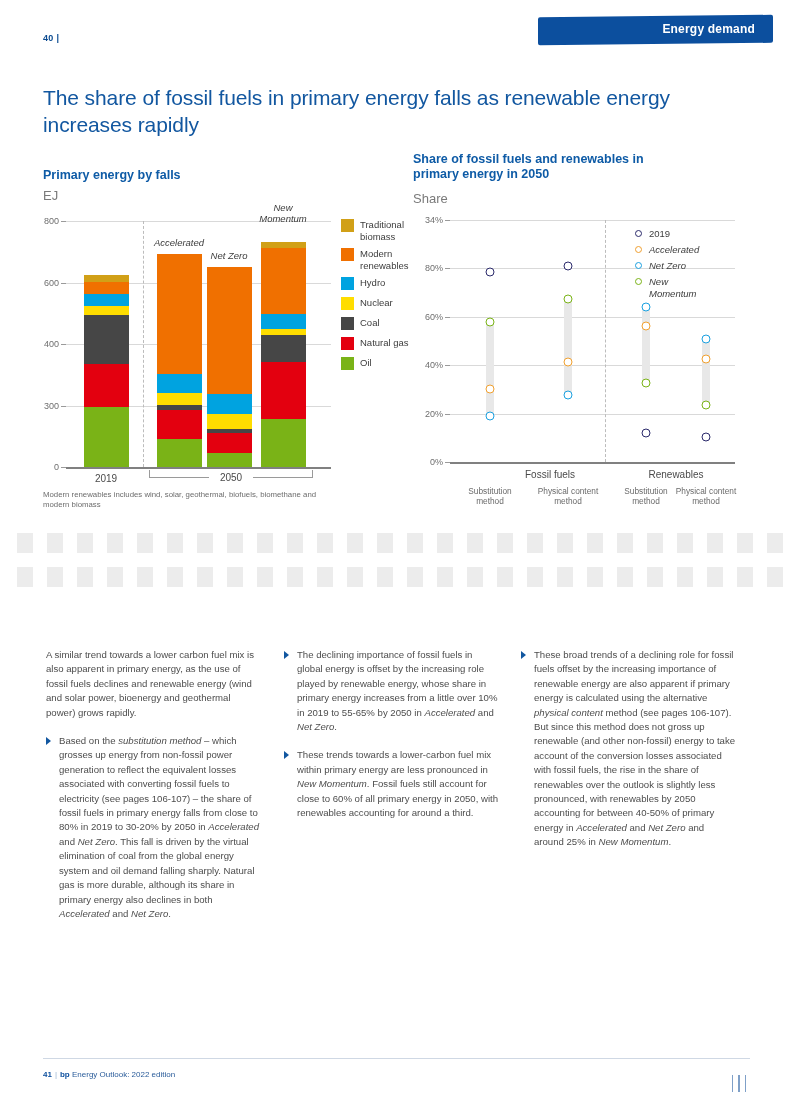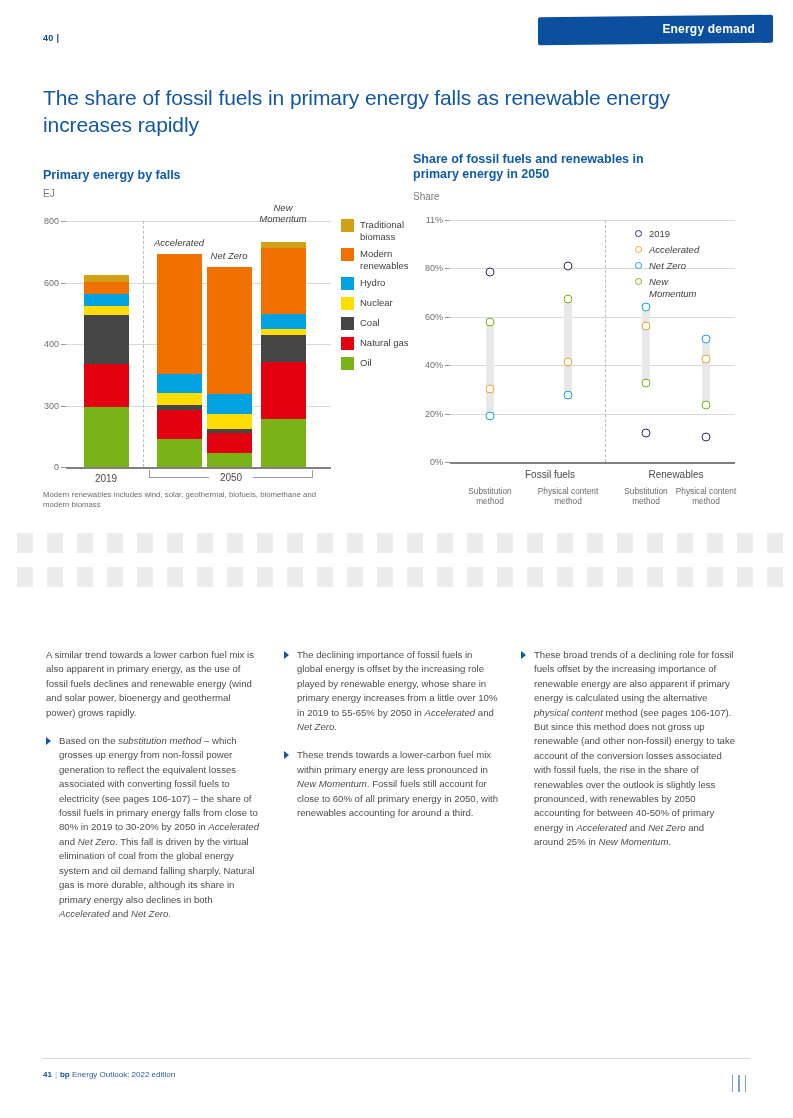--- a/index.html
+++ b/index.html
@@ -35,21 +35,21 @@
   .headline {
     position:absolute; left:43px; top:84px; width:640px;
     color:#1257a0; font-size:21px; line-height:27px; font-weight:400;
     letter-spacing:-.1px;
   }
 
   
   .chart-title {
     color:#0e5ba6; font-size:12.5px; font-weight:bold; line-height:15px;
   }
-  .axis-unit { color:#7a7a7a; font-size:10px; margin-top:5px; }
+  .axis-unit { color:#7a7a7a; font-size:13px; margin-top:5px; }
 
   #chart-left  { position:absolute; left:43px; top:168px; width:350px; height:350px; }
   #chart-right { position:absolute; left:413px; top:152px; width:350px; height:366px; }
 
   .plot { position:absolute; }
   .gridline { position:absolute; left:0; height:1px; background:#d9d9d9; }
   .axisline { position:absolute; left:0; height:1.5px; background:#808080; }
   .ytick {
     position:absolute; text-align:right; font-size:9px; color:#6e6e6e;
     transform:translateY(-5px);
@@ -237,21 +237,21 @@
       <div class="ytickmark" style="left:32px;top:153.2px;"></div>
       <div class="ytick" style="left:-1px;top:153.2px;width:31px;">40%</div>
       <div class="gridline" style="left:37px;top:104.80000000000001px;width:285px;"></div>
       <div class="ytickmark" style="left:32px;top:104.80000000000001px;"></div>
       <div class="ytick" style="left:-1px;top:104.80000000000001px;width:31px;">60%</div>
       <div class="gridline" style="left:37px;top:56.39999999999998px;width:285px;"></div>
       <div class="ytickmark" style="left:32px;top:56.39999999999998px;"></div>
       <div class="ytick" style="left:-1px;top:56.39999999999998px;width:31px;">80%</div>
       <div class="gridline" style="left:37px;top:8px;width:285px;"></div>
       <div class="ytickmark" style="left:32px;top:8px;"></div>
-      <div class="ytick" style="left:-1px;top:8px;width:31px;">11%</div>
+      <div class="ytick" style="left:-1px;top:8px;width:31px;">34%</div>
       <div class="axisline" style="left:37px;top:250px;width:285px;"></div>
       <div class="divider-dashed" style="left:192px;top:8px;height:242px;"></div>
       <div class="range-bar" style="left:73px;top:109.64000000000001px;height:94.37999999999997px;"></div>
       <div class="range-bar" style="left:151px;top:86.64999999999998px;height:96.80000000000001px;"></div>
       <div class="range-bar" style="left:229px;top:95.12px;height:76.22999999999999px;"></div>
       <div class="range-bar" style="left:289px;top:126.58px;height:66.55px;"></div>
       <div class="dot" style="left:77px;top:60.03px;border-color:#2b2a6b;"></div>
       <div class="dot" style="left:155px;top:53.97999999999999px;border-color:#2b2a6b;"></div>
       <div class="dot" style="left:233px;top:220.96px;border-color:#2b2a6b;"></div>
       <div class="dot" style="left:293px;top:224.59px;border-color:#2b2a6b;"></div>

